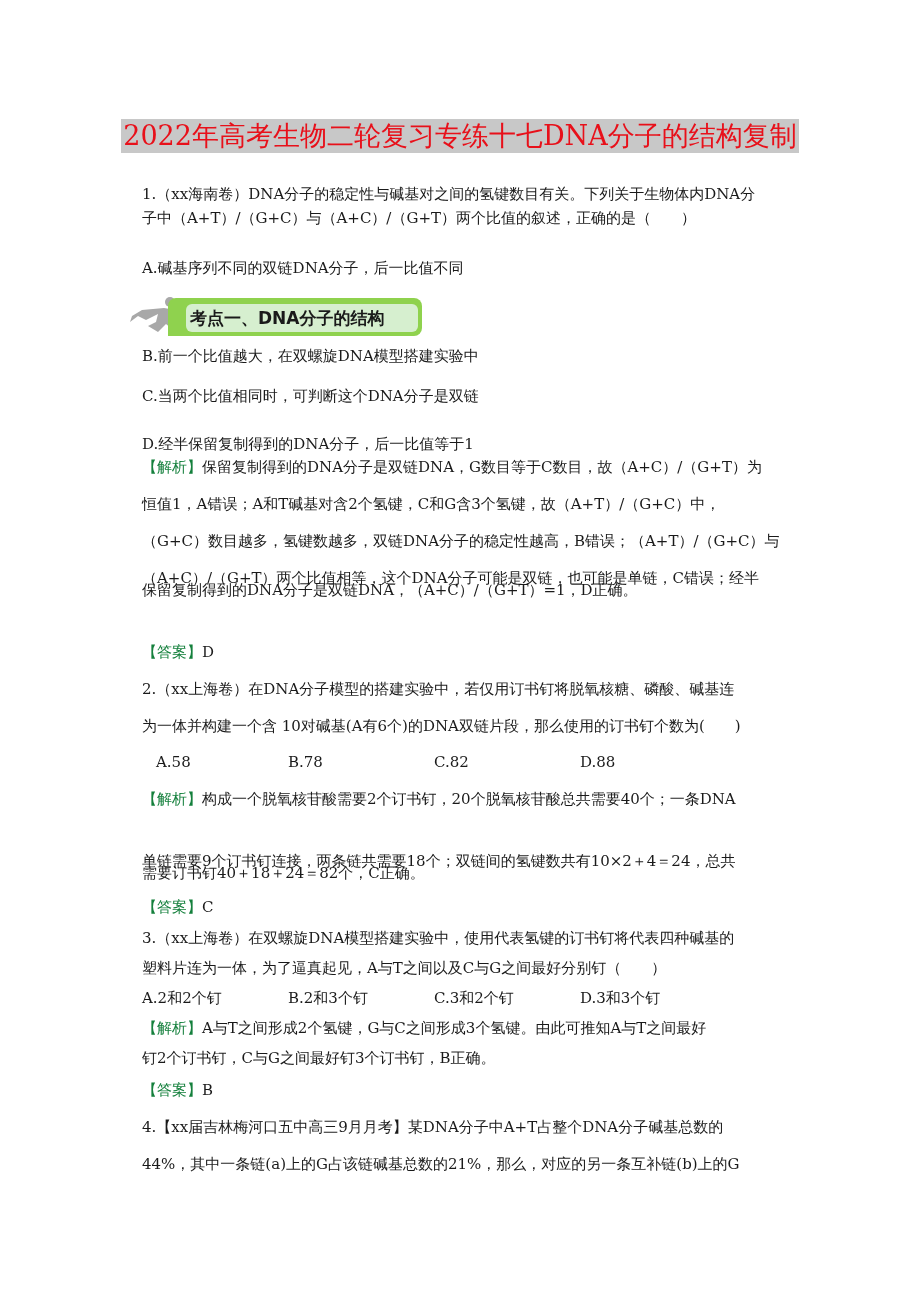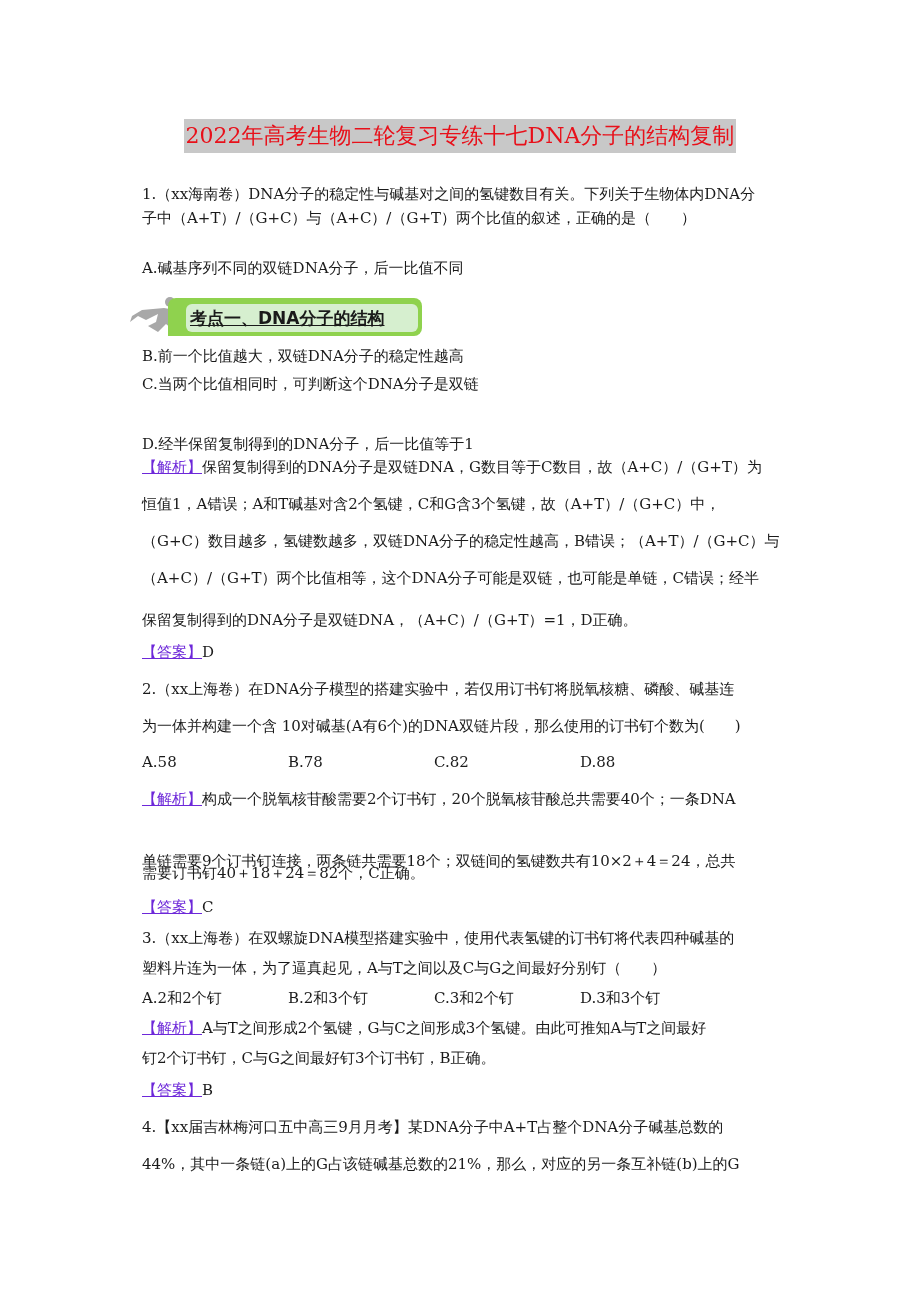--- a/index.html
+++ b/index.html
@@ -4,39 +4,39 @@
   <style>
     html, body { margin: 0; padding: 0; background: #ffffff; }
     body {
       width: 920px; height: 1302px; position: relative; overflow: hidden;
       font-family: "DejaVu Serif", "Liberation Serif", serif;
       color: #1a1a1a;
     }
     .title-wrap { position: absolute; top: 119px; left: 0; width: 920px; text-align: center; }
     .title {
       display: inline-block; background: #c8c8c8; color: #e8101a;
-      font-size: 22px; line-height: 34px; padding: 0 2px;
+      font-size: 27px; line-height: 34px; padding: 0 2px;
       font-family: "DejaVu Serif", serif; letter-spacing: 0px;
     }
     .line {
       position: absolute; left: 142px; font-size: 15px; white-space: nowrap;
       line-height: 20px;
     }
-    .lbl { color: #6d28d9; text-decoration: underline; }
+    .lbl { color: #15803d; }
     .badge-wrap { position: absolute; left: 128px; top: 294px; width: 300px; height: 48px; }
     .runner { position: absolute; left: 0; top: 2px; width: 62px; height: 40px; }
     .badge-green {
       position: absolute; left: 40px; top: 4px; width: 254px; height: 38px;
       background: #8fd24e; border-radius: 8px 8px 8px 0;
     }
     .badge-inner {
       position: absolute; left: 58px; top: 10px; width: 232px; height: 28px;
       background: #d6efcf; border-radius: 6px;
       font-family: "DejaVu Sans", sans-serif; font-weight: bold; font-size: 17px;
-      line-height: 28px; padding-left: 4px; color: #1a1a1a; box-sizing: border-box; text-decoration: underline;
+      line-height: 28px; padding-left: 4px; color: #1a1a1a; box-sizing: border-box;
     }
     .opt { position: absolute; }
   </style>
 </head>
 <body>
 
 <div class="title-wrap">
   <span class="title">2022年高考生物二轮复习专练十七DNA分子的结构复制</span>
 </div>
 
@@ -48,39 +48,39 @@
   <svg class="runner" viewBox="0 0 62 40">
     <g fill="#a8a8a8">
       <circle cx="42" cy="6" r="5"></circle>
       <path d="M36 12 L48 14 L44 26 L56 36 L50 38 L38 28 L30 36 L20 30 L28 26 L30 18 L18 24 L10 20 L2 26 L4 20 L14 14 Z"></path>
     </g>
   </svg>
   <div class="badge-green"></div>
   <div class="badge-inner">考点一、DNA分子的结构</div>
 </div>
 
-<div class="line" style="top:346px">B.前一个比值越大，双链DNA分子的稳定性越高</div>
-<div class="line" style="top:374px">C.当两个比值相同时，可判断这个DNA分子是双链</div>
+<div class="line" style="top:346px">B.前一个比值越大，在双螺旋DNA模型搭建实验中</div>
+<div class="line" style="top:386px">C.当两个比值相同时，可判断这个DNA分子是双链</div>
 <div class="line" style="top:434px">D.经半保留复制得到的DNA分子，后一比值等于1</div>
 
 <div class="line" style="top:457px">
   <span class="lbl">【解析】</span><span>保留复制得到的DNA分子是双链DNA，G数目等于C数目，故（A+C）/（G+T）为</span>
 </div>
 <div class="line" style="top:494px">恒值1，A错误；A和T碱基对含2个氢键，C和G含3个氢键，故（A+T）/（G+C）中，</div>
 <div class="line" style="top:531px">（G+C）数目越多，氢键数越多，双链DNA分子的稳定性越高，B错误；（A+T）/（G+C）与</div>
 <div class="line" style="top:568px">（A+C）/（G+T）两个比值相等，这个DNA分子可能是双链，也可能是单链，C错误；经半</div>
-<div class="line" style="top:610px">保留复制得到的DNA分子是双链DNA，（A+C）/（G+T）=1，D正确。</div>
+<div class="line" style="top:580px">保留复制得到的DNA分子是双链DNA，（A+C）/（G+T）=1，D正确。</div>
 <div class="line" style="top:642px">
   <span class="lbl">【答案】</span><span>D</span>
 </div>
 
 <div class="line" style="top:679px">2.（xx上海卷）在DNA分子模型的搭建实验中，若仅用订书钉将脱氧核糖、磷酸、碱基连</div>
 <div class="line" style="top:716px">为一体并构建一个含 10对碱基(A有6个)的DNA双链片段，那么使用的订书钉个数为(　　)</div>
 <div class="line" style="top:752px">
-  <span class="opt" style="left:0">A.58</span>
+  <span class="opt" style="left:14px">A.58</span>
   <span class="opt" style="left:146px">B.78</span>
   <span class="opt" style="left:292px">C.82</span>
   <span class="opt" style="left:438px">D.88</span>
 </div>
 <div class="line" style="top:789px">
   <span class="lbl">【解析】</span><span>构成一个脱氧核苷酸需要2个订书钉，20个脱氧核苷酸总共需要40个；一条DNA</span>
 </div>
 <div class="line" style="top:851px">单链需要9个订书钉连接，两条链共需要18个；双链间的氢键数共有10×2＋4＝24，总共</div>
 <div class="line" style="top:863px">需要订书钉40＋18＋24＝82个，C正确。</div>
 <div class="line" style="top:897px">

